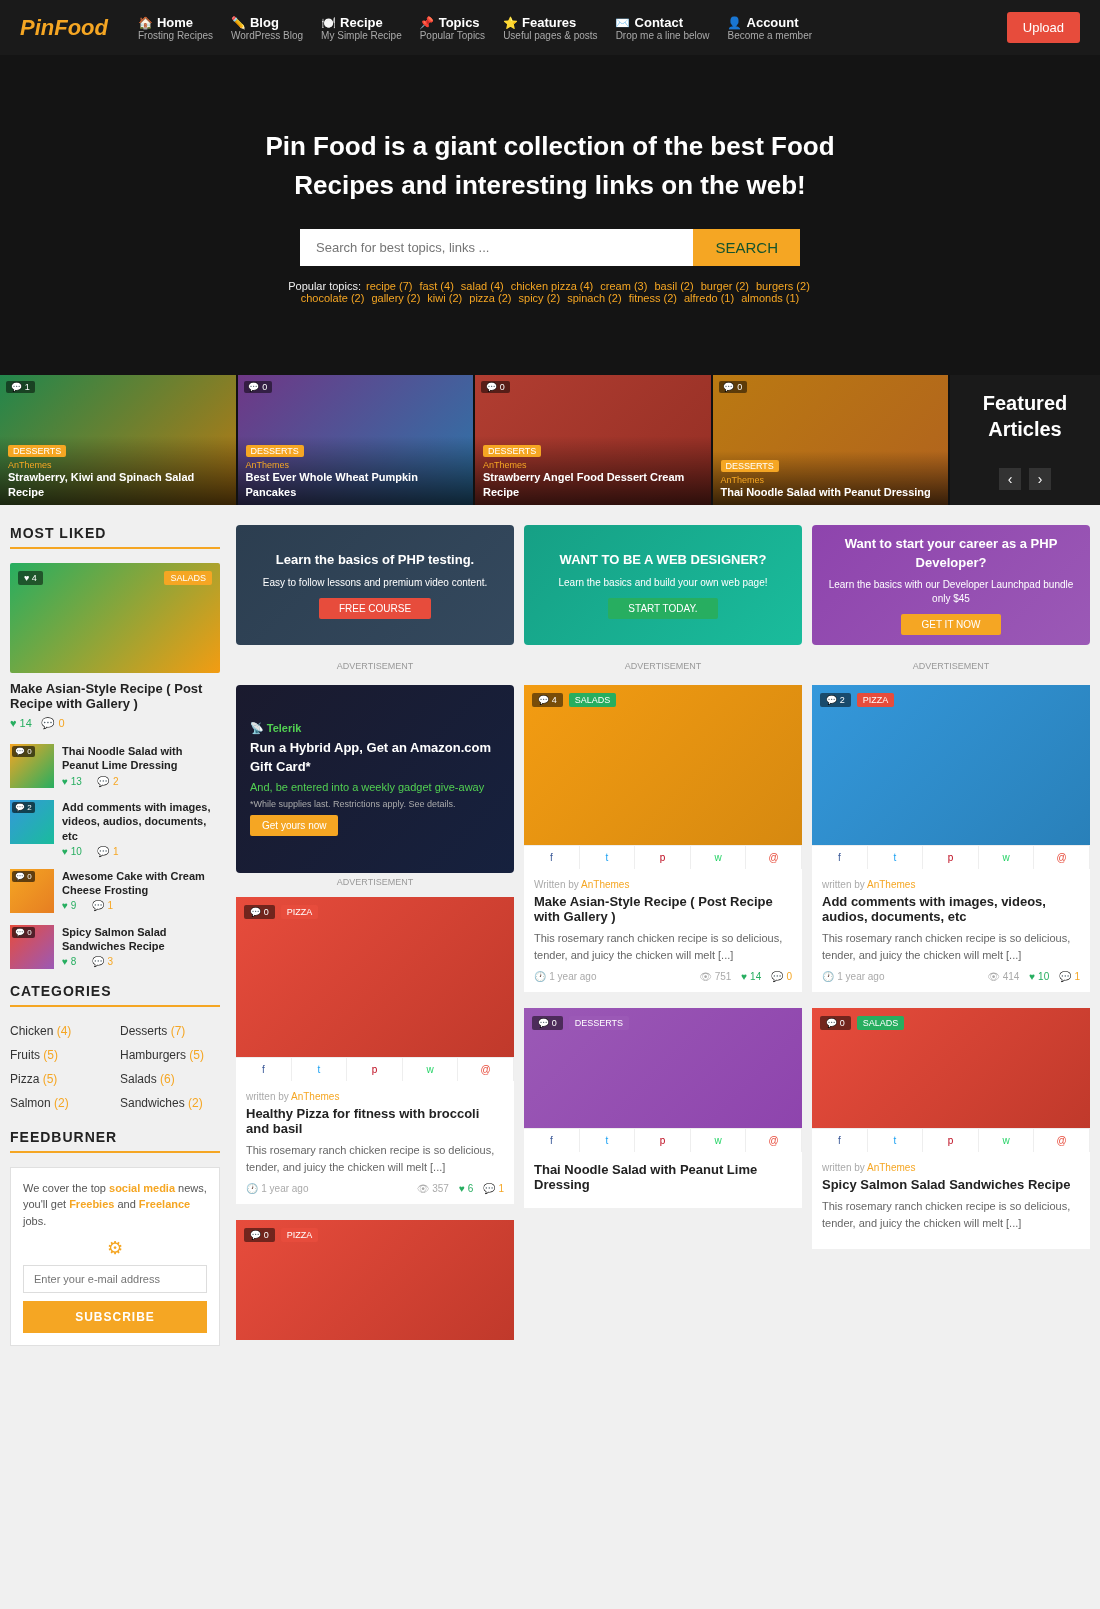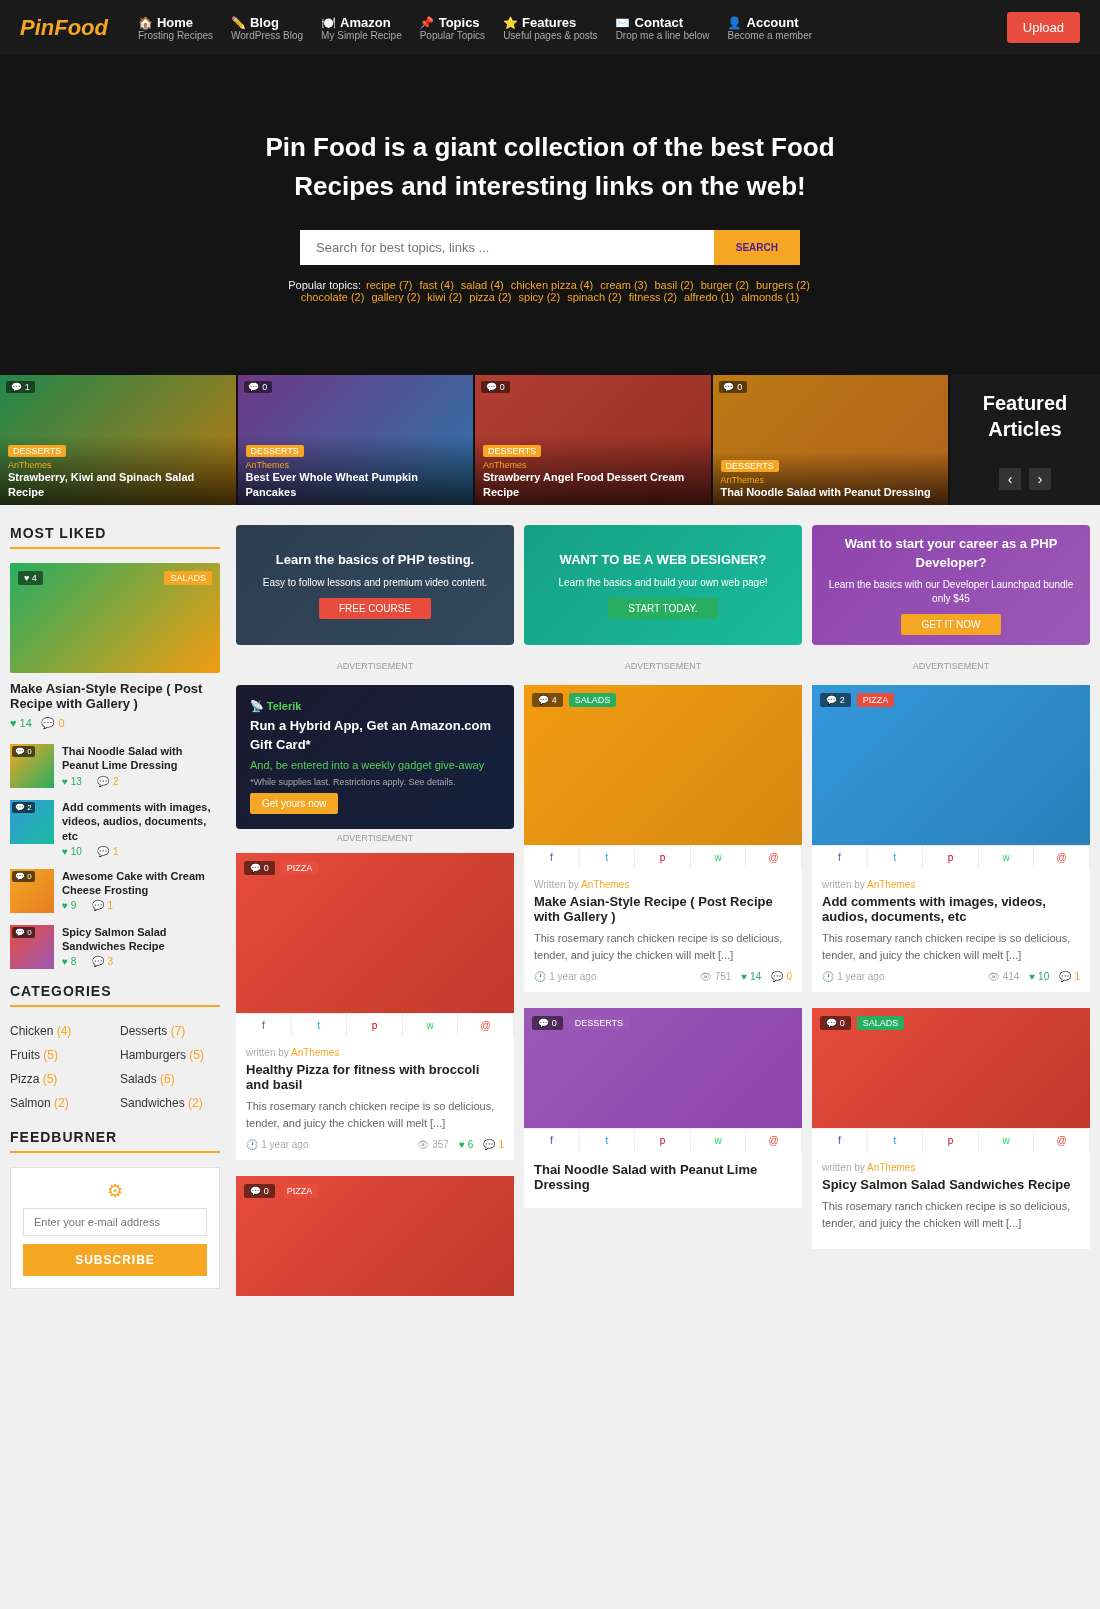--- a/index.html
+++ b/index.html
@@ -14,21 +14,21 @@
     .nav-item .nav-label { color: #fff; font-size: 13px; font-weight: bold; }
     .nav-item .nav-sub { color: #aaa; font-size: 10px; }
     .nav-icon { margin-right: 4px; }
     .upload-btn { background: #e74c3c; color: #fff; border: none; padding: 8px 16px; border-radius: 3px; cursor: pointer; font-size: 13px; white-space: nowrap; }
 
     
     .hero { background: linear-gradient(rgba(0,0,0,0.55), rgba(0,0,0,0.55)), #2c2c2c; height: 320px; display: flex; flex-direction: column; align-items: center; justify-content: center; text-align: center; color: #fff; }
     .hero h1 { font-size: 26px; font-weight: bold; max-width: 600px; line-height: 1.5; margin-bottom: 24px; }
     .search-bar { display: flex; width: 500px; margin-bottom: 14px; }
     .search-bar input { flex: 1; padding: 10px 16px; border: none; font-size: 13px; color: #000000; }
-    .search-bar button { background: #f5a623; color: #4c1d95; border: none; padding: 10px 22px; font-size: 10px; font-weight: bold; cursor: pointer; }
+    .search-bar button { background: #f5a623; color: #14532d; border: none; padding: 10px 22px; font-size: 15px; font-weight: normal; cursor: pointer; }
     .popular-topics { font-size: 11px; color: #eee; }
     .popular-topics a { color: #f5a623; margin: 0 2px; cursor: pointer; }
 
     
     .featured-strip { display: flex; background: #111; height: 130px; }
     .featured-item { flex: 1; position: relative; overflow: hidden; border-right: 2px solid #111; cursor: pointer; }
     .featured-item-bg { width: 100%; height: 130px; background-size: cover; background-position: center; opacity: 0.75; }
     .featured-overlay { position: absolute; bottom: 0; left: 0; right: 0; padding: 6px 8px; background: linear-gradient(transparent, rgba(0,0,0,0.7)); }
     .featured-badge { font-size: 9px; background: #f5a623; color: #fff; padding: 1px 5px; border-radius: 2px; margin-bottom: 3px; display: inline-block; }
     .featured-author { color: #f5a623; font-size: 9px; }
@@ -147,21 +147,21 @@
   <nav class="nav">
     <div class="nav-item">
       <span><span class="nav-icon">🏠</span><span class="nav-label">Home</span></span>
       <span class="nav-sub">Frosting Recipes</span>
     </div>
     <div class="nav-item">
       <span><span class="nav-icon">✏️</span><span class="nav-label">Blog</span></span>
       <span class="nav-sub">WordPress Blog</span>
     </div>
     <div class="nav-item">
-      <span><span class="nav-icon">🍽️</span><span class="nav-label">Amazon</span></span>
+      <span><span class="nav-icon">🍽️</span><span class="nav-label">Recipe</span></span>
       <span class="nav-sub">My Simple Recipe</span>
     </div>
     <div class="nav-item">
       <span><span class="nav-icon">📌</span><span class="nav-label">Topics</span></span>
       <span class="nav-sub">Popular Topics</span>
     </div>
     <div class="nav-item">
       <span><span class="nav-icon">⭐</span><span class="nav-label">Features</span></span>
       <span class="nav-sub">Useful pages &amp; posts</span>
     </div>
@@ -328,20 +328,21 @@
       <a class="cat-link">Fruits <span>(5)</span></a>
       <a class="cat-link">Hamburgers <span>(5)</span></a>
       <a class="cat-link">Pizza <span>(5)</span></a>
       <a class="cat-link">Salads <span>(6)</span></a>
       <a class="cat-link">Salmon <span>(2)</span></a>
       <a class="cat-link">Sandwiches <span>(2)</span></a>
     </div>
 
     <div class="section-title">FEEDBURNER</div>
     <div class="feedburner-box">
+      <p>We cover the top <a>social media</a> news, you'll get <a>Freebies</a> and <a>Freelance</a> jobs.</p>
       <div class="rss-icon">⚙</div>
       <input class="feedburner-input" type="email" placeholder="Enter your e-mail address" style="">
       <button class="feedburner-btn">SUBSCRIBE</button>
     </div>
 
   </aside>
 
   <div class="content-area">
 
     <div class="ads-row">
@@ -370,21 +371,21 @@
     <div style="display:flex;gap:10px;">
       <div style="flex:1;text-align:center;font-size:9px;color:#999;">ADVERTISEMENT</div>
       <div style="flex:1;text-align:center;font-size:9px;color:#999;">ADVERTISEMENT</div>
       <div style="flex:1;text-align:center;font-size:9px;color:#999;">ADVERTISEMENT</div>
     </div>
 
     <div style="display:flex;gap:10px;margin-top:14px;">
 
       <div style="flex:1;">
 
-        <div style="background:linear-gradient(135deg,#1a1a2e,#16213e);height:144px;border-radius:4px;display:flex;align-items:center;justify-content:center;padding:14px;margin-bottom:4px;cursor:pointer;">
+        <div style="background:linear-gradient(135deg,#1a1a2e,#16213e);height:188px;border-radius:4px;display:flex;align-items:center;justify-content:center;padding:14px;margin-bottom:4px;cursor:pointer;">
           <div style="color:#fff;font-size:11px;text-align:left;">
             <div style="color:#52d052;font-size:11px;font-weight:bold;margin-bottom:4px;">📡 Telerik</div>
             <div style="font-size:13px;font-weight:bold;margin-bottom:5px;line-height:1.4;">Run a Hybrid App, Get an Amazon.com Gift Card*</div>
             <div style="color:#52d052;font-size:11px;margin-bottom:6px;">And, be entered into a weekly gadget give-away</div>
             <div style="font-size:9px;color:#aaa;margin-bottom:6px;">*While supplies last. Restrictions apply. See details.</div>
             <button style="background:#f5a623;color:#fff;border:none;padding:5px 12px;font-size:10px;cursor:pointer;border-radius:2px;">Get yours now</button>
           </div>
         </div>
         <div style="text-align:center;font-size:9px;color:#999;margin-bottom:10px;">ADVERTISEMENT</div>
 

